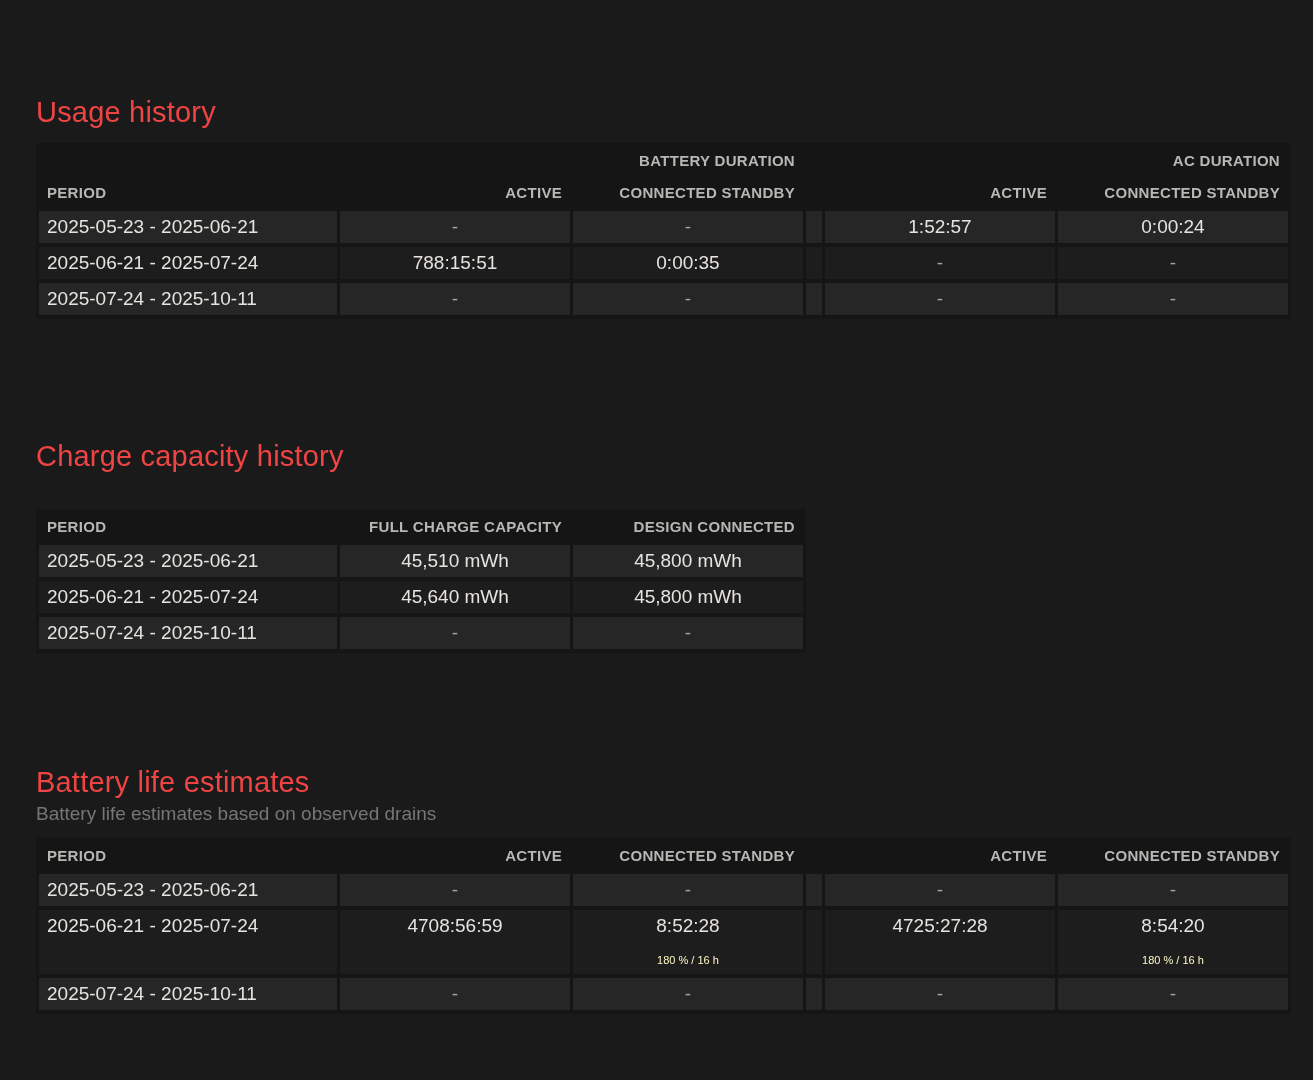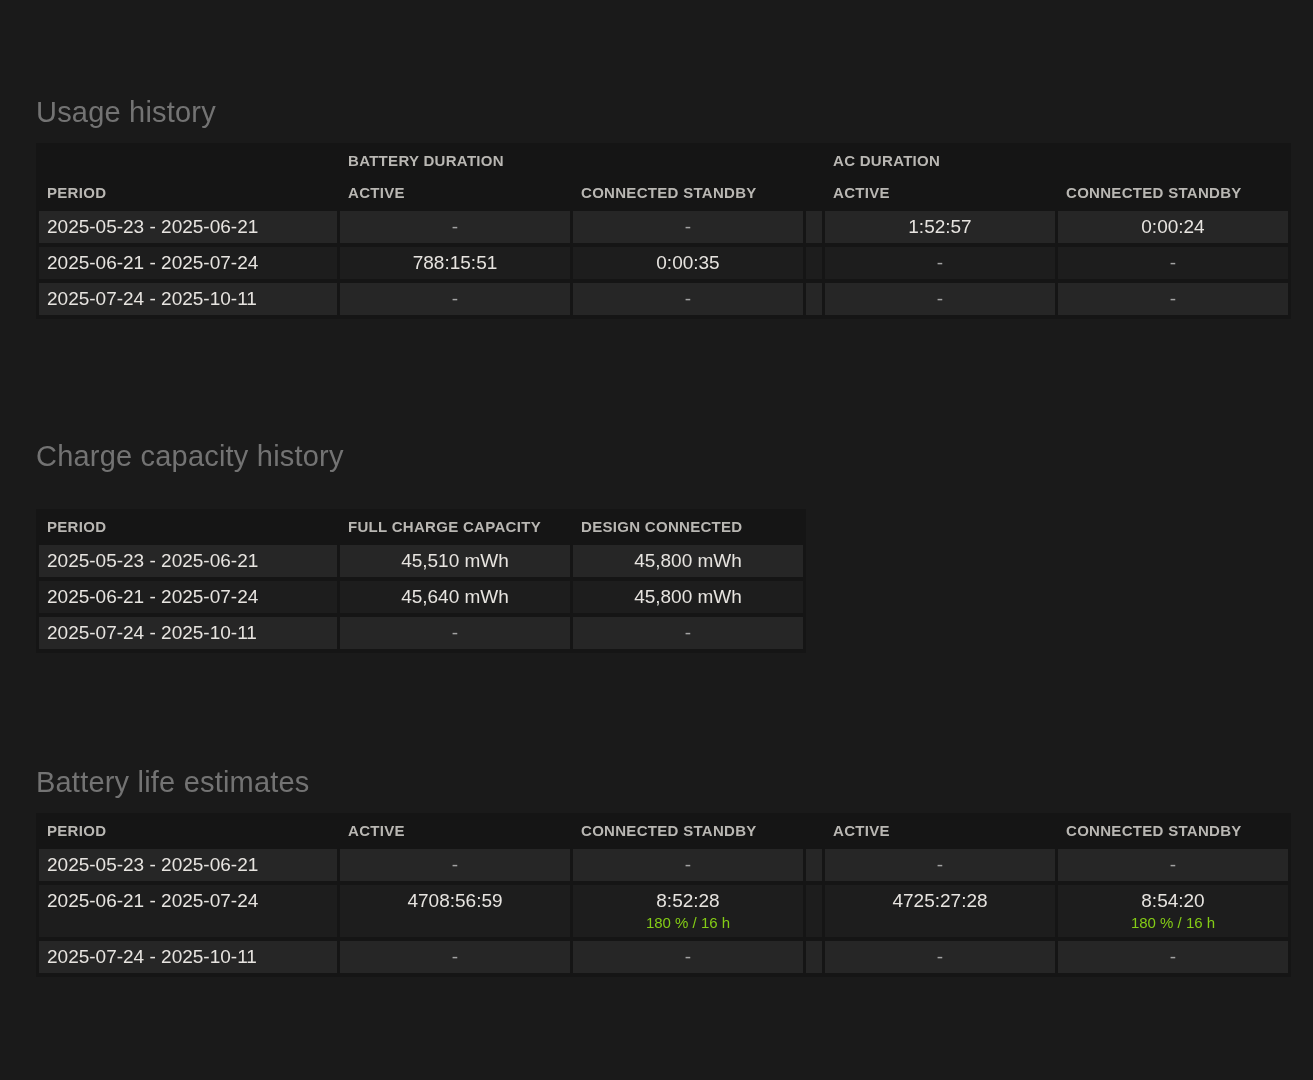--- a/index.html
+++ b/index.html
@@ -11,21 +11,21 @@
   }
   .page { padding: 95px 0 0 36px; }
 
   section + section.gap-lg { margin-top: 120px; }
   section + section.gap-md { margin-top: 112px; }
 
   h1.section-title {
     font-size: 29px;
     line-height: 34px;
     font-weight: 400;
-    color: #737373;
+    color: #ef4444;
     letter-spacing: 0.2px;
   }
   p.section-subtitle {
     font-size: 19px;
     line-height: 21px;
     margin-top: 4px;
     color: #767676;
   }
 
   table.report-table {
@@ -40,44 +40,45 @@
   col.period-col { width: 298px; }
   col.value-col  { width: 230px; }
   col.spacer-col { width: 6px; }
 
   thead th {
     background: transparent;
     color: #b9b7b3;
     font-size: 15px;
     font-weight: bold;
     letter-spacing: 0.3px;
-    text-align: left;
+    text-align: right;
     white-space: nowrap;
     padding: 5px 8px;
     line-height: 18px;
   }
   thead th.left { text-align: left; margin-top: 31px; }
 
   tbody td {
     font-size: 19px;
     line-height: 24px;
     text-align: center;
     vertical-align: top;
     white-space: nowrap;
     padding: 4px 8px;
     overflow: hidden;
   }
   tbody tr:nth-child(odd)  td { background: #262626; }
   tbody tr:nth-child(even) td { background: #1d1d1d; }
   td.period { text-align: left; }
   td.dim { color: #a3a3a3; }
   .sub {
-    font-size: 15px;
+    font-size: 11px;
     line-height: 20px;
-    color: #84cc16;
+    color: #fef9c3;
+    margin-top: 12px;
   }
   .sub:empty { display: none; }
 </style>
 </head>
 <body>
 
 <div class="page">
 
   <section>
     <h1 class="section-title">Usage history</h1>
@@ -167,20 +168,21 @@
           <td class="period">2025-07-24 - 2025-10-11</td>
           <td class="dim">-</td>
           <td class="dim">-</td>
         </tr>
       </tbody>
     </table>
   </section>
 
   <section class="gap-md">
     <h1 class="section-title">Battery life estimates</h1>
+    <p class="section-subtitle">Battery life estimates based on observed drains</p>
 
     <table class="report-table">
       <colgroup>
         <col class="period-col">
           <col class="value-col">
           <col class="value-col">
         <col class="spacer-col">
           <col class="value-col">
           <col class="value-col">
       </colgroup>

